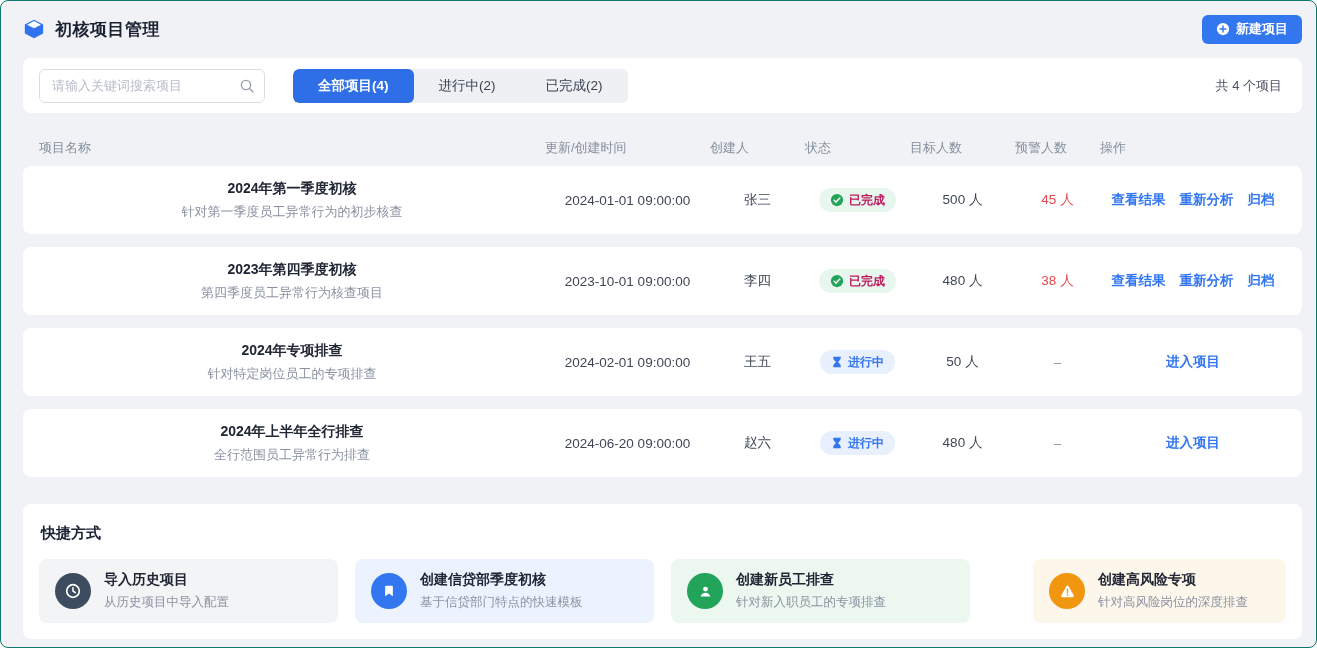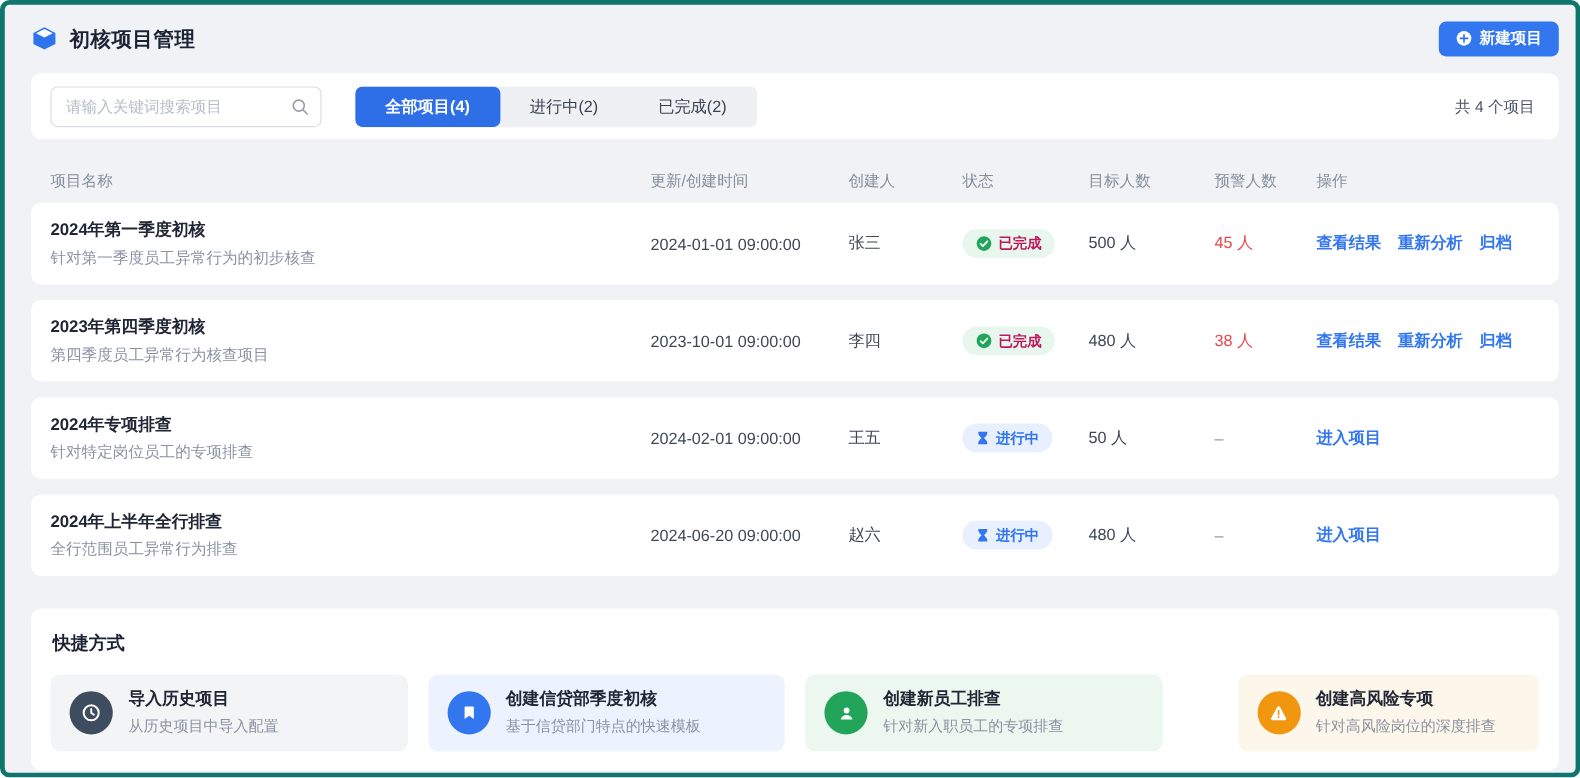--- a/index.html
+++ b/index.html
@@ -1,20 +1,20 @@
 <!DOCTYPE html>
 <html><head>
 <meta charset="utf-8">
 <style>
   * { box-sizing: border-box; }
   html,body { margin:0; padding:0; background:#ffffff; }
   body { font-family:"Liberation Sans","DejaVu Sans",sans-serif; }
   .page{
     position:relative; width:1317px; height:648px;
-    background:#f0f2f6; border:4px solid #0f766e; border-radius:8px;
+    background:#f0f2f6; border:1px solid #0f766e; border-radius:8px;
     overflow:hidden;
   }
   
   .top-bar{ height:56px; display:flex; align-items:center; padding:0 14px 0 22px; }
   .logo{ width:22px; height:22px; margin-right:10px; display:flex; align-items:center; }
   .page-title{ font-size:17px; font-weight:bold; color:#1a2233; letter-spacing:.5px; }
   .spacer{ flex:1; }
   .btn-primary{
     display:inline-flex; align-items:center; gap:6px;
     background:#3276f0; color:#fff; border:none; border-radius:6px;
@@ -48,21 +48,21 @@
   
   .grid{
     display:grid;
     grid-template-columns:minmax(0,1fr) 165px 95px 105px 105px 85px 186px;
     align-items:center;
   }
   .table-head{
     margin:17px 14px 0 22px; padding:0 16px; height:36px;
     color:#868f9d; font-size:13px;
   }
-  .rows{ margin:0 14px 0 22px; display:flex; flex-direction:column; gap:13px; }
+  .rows{ margin:0 14px 0 22px; display:flex; flex-direction:column; gap:13px;text-align:center; }
   .row{ background:#fff; border-radius:8px; padding:0 16px; height:68px; }
   .row-title{ font-size:14px; font-weight:bold; color:#202634; }
   .row-desc{ font-size:13px; color:#8a92a2; margin-top:5px; }
   .cell{ font-size:13.5px; color:#3f4756; }
   .pill{
     display:inline-flex; align-items:center; gap:5px; height:24px;
     padding:0 11px; border-radius:12px; font-size:12px; font-weight:bold;
   }
   .pill .pill-icon{ display:flex; align-items:center; }
   .pill.done{ background:#e8f7ee; color:#be185d; }

